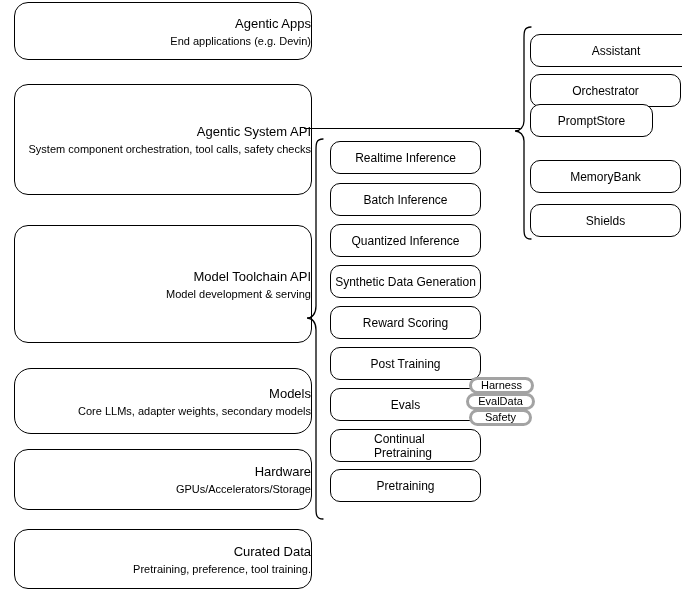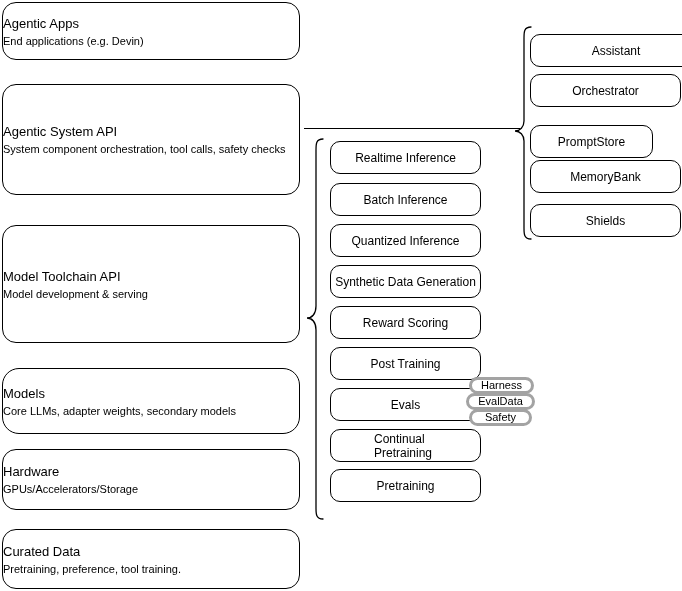--- a/index.html
+++ b/index.html
@@ -21,23 +21,24 @@
 
   
   .box {
     position: absolute;
     box-sizing: border-box;
     border: 1px solid #000000;
     border-radius: 12px;
     background: #ffffff;
     display: flex;
     flex-direction: column;
-    align-items: flex-start;
+    align-items: flex-end;
     justify-content: center;
     text-align: center;
+    margin-left: 12px;
   }
   .layer-box {
     border-radius: 14px;
   }
   .layer-title {
     font-size: 13px;
     line-height: 17px;
     color: #000;
   }
   .layer-sub {
@@ -161,19 +162,19 @@
   <div class="pill" style="left:469px; top:377px; width:65px;">Harness</div>
 
   <div class="pill" style="left:466px; top:393px; width:69px;">EvalData</div>
 
   <div class="pill" style="left:469px; top:409px; width:63px;">Safety</div>
 
   <div class="chip" style="left:530px; top:34px; width:172px;">Assistant</div>
 
   <div class="chip" style="left:530px; top:74px; width:151px;">Orchestrator</div>
 
-  <div class="chip" style="left:530px; top:125px; width:123px;">PromptStore</div>
+  <div class="chip" style="left:530px; top:104px; width:123px;">PromptStore</div>
 
   <div class="chip" style="left:530px; top:160px; width:151px;">MemoryBank</div>
 
   <div class="chip" style="left:530px; top:204px; width:151px;">Shields</div>
 
 </div>
 
 </body></html>

